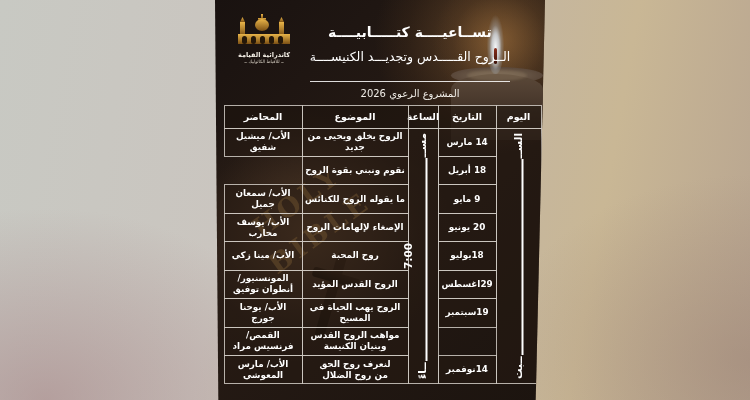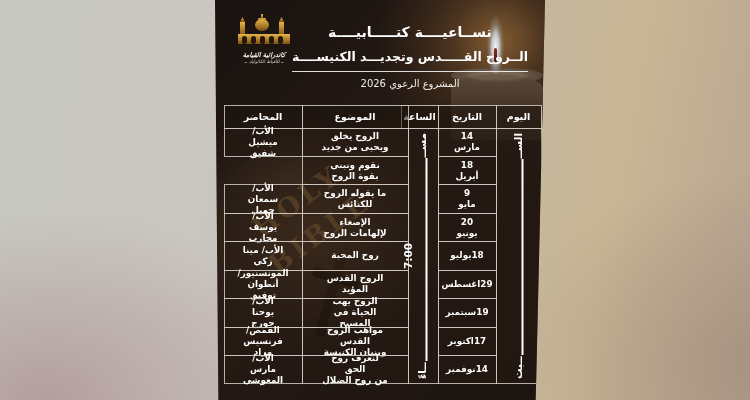--- a/index.html
+++ b/index.html
@@ -41,36 +41,36 @@
   .candle .rim{position:absolute;left:10px;top:67px;width:92px;height:17px;border-radius:50%;
     background:radial-gradient(ellipse at 50% 50%, #71604f 25%, #584639 75%);opacity:.95;}
   .candle .pool{position:absolute;left:26px;top:70px;width:60px;height:11px;border-radius:50%;
     background:rgba(140,120,96,0.4);filter:blur(1px);}
   .candle .flame{position:absolute;left:46px;top:-4px;width:17px;height:78px;
     border-radius:50% 50% 46% 46%/62% 62% 38% 38%;filter:blur(0.6px);
     background:radial-gradient(ellipse 52% 42% at 50% 66%, #f5f7f9 0%, rgba(208,215,223,0.85) 42%, rgba(165,175,186,0.4) 68%, rgba(120,130,140,0) 100%);}
   .candle .wick{position:absolute;left:53px;top:48px;width:3px;height:16px;border-radius:2px;
     background:linear-gradient(180deg,#8a2f1c,#3c130a);}
   
-  .logo{left:12px;top:12px;width:74px;text-align:center;z-index:4;font-style:italic;}
+  .logo{left:12px;top:12px;width:74px;text-align:center;z-index:4;}
   .logo .org1{font-size:6.5px;font-weight:bold;color:#f2ede4;margin-top:1px;white-space:nowrap;}
   .logo .org2{font-size:4.5px;color:#cfc8bc;white-space:nowrap;}
   
   .title-block{left:66px;right:8px;top:24px;text-align:center;z-index:4;direction:rtl;}
   .t1{font-size:14px;font-weight:bold;letter-spacing:.5px;}
-  .t2{font-size:12.5px;font-weight:bold;margin-top:9px;padding-bottom:7px;
+  .t2{font-size:12.5px;font-weight:normal;margin-top:9px;padding-bottom:17px;
       border-bottom:1px solid rgba(255,255,255,0.85);display:inline-block;}
   .t3{font-size:10px;color:#efece6;margin-top:6px;}
   
   .sched{position:absolute;left:9px;top:105px;z-index:3;direction:rtl;display:grid;
     grid-template-columns:45px 58px 30px 106px 78px;
     grid-template-rows:23px repeat(9,28.45px);}
   .cell{border:1px solid rgba(240,236,228,0.72);margin:-0.5px;background:rgba(38,25,17,0.5);
     display:flex;align-items:center;justify-content:center;text-align:center;
-    color:#fff;font-size:8.8px;font-weight:bold;line-height:1.25;padding:1px 18px;
+    color:#fff;font-size:8.8px;font-weight:bold;line-height:1.25;padding:1px 2px;
     white-space:pre-line;}
   .hcell{font-size:9.5px;background:rgba(30,20,13,0.55);}
   .c-day{grid-column:1;} .c-date{grid-column:2;font-weight:bold;}
   .c-time{grid-column:3;} .c-topic{grid-column:4;} .c-lect{grid-column:5;}
   .vwrap{position:relative;padding:0;}
   .vtext{position:absolute;left:50%;top:50%;width:246px;height:24px;
     transform:translate(-50%,-50%) rotate(-90deg);
     display:flex;align-items:center;direction:rtl;font-size:10.5px;font-weight:bold;color:#fff;}
   .vtext .kash{flex:1;height:1.6px;background:#fff;margin:0 1px;transform:translateY(3.5px);}
   .vnum{position:absolute;left:50%;top:-9px;transform:translateX(-50%);
@@ -174,21 +174,20 @@
 
     <div class="cell c-date" style="grid-row:7">29اغسطس</div>
     <div class="cell c-lect" style="grid-row:7">المونسنيور/
 أنطوان توفيق</div>
     <div class="cell c-topic" style="grid-row:7">الروح القدس المؤيد</div>
 
     <div class="cell c-date" style="grid-row:8">19سبتمبر</div>
     <div class="cell c-topic" style="grid-row:8">الروح يهب الحياة في المسيح</div>
     <div class="cell c-lect" style="grid-row:8">الأب/ يوحنا جورج</div>
 
-    <div class="cell c-date" style="grid-row:9">17اكتوبر</div>
     <div class="cell c-topic" style="grid-row:9">مواهب الروح القدس
 وبنيان الكنيسة</div>
     <div class="cell c-lect" style="grid-row:9">القمص/
 فرنسيس مراد</div>
 
     <div class="cell c-date" style="grid-row:10">14نوفمبر</div>
     <div class="cell c-topic" style="grid-row:10">لنعرف روح الحق
 من روح الضلال</div>
     <div class="cell c-lect" style="grid-row:10">الأب/ مارس المعوشي</div>
   </div>

